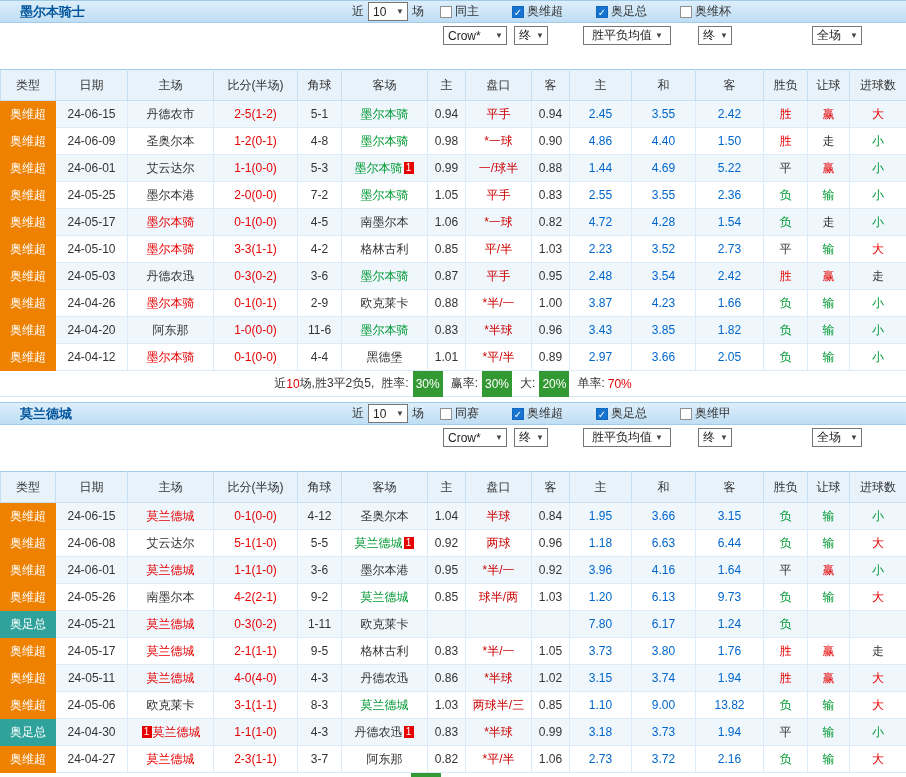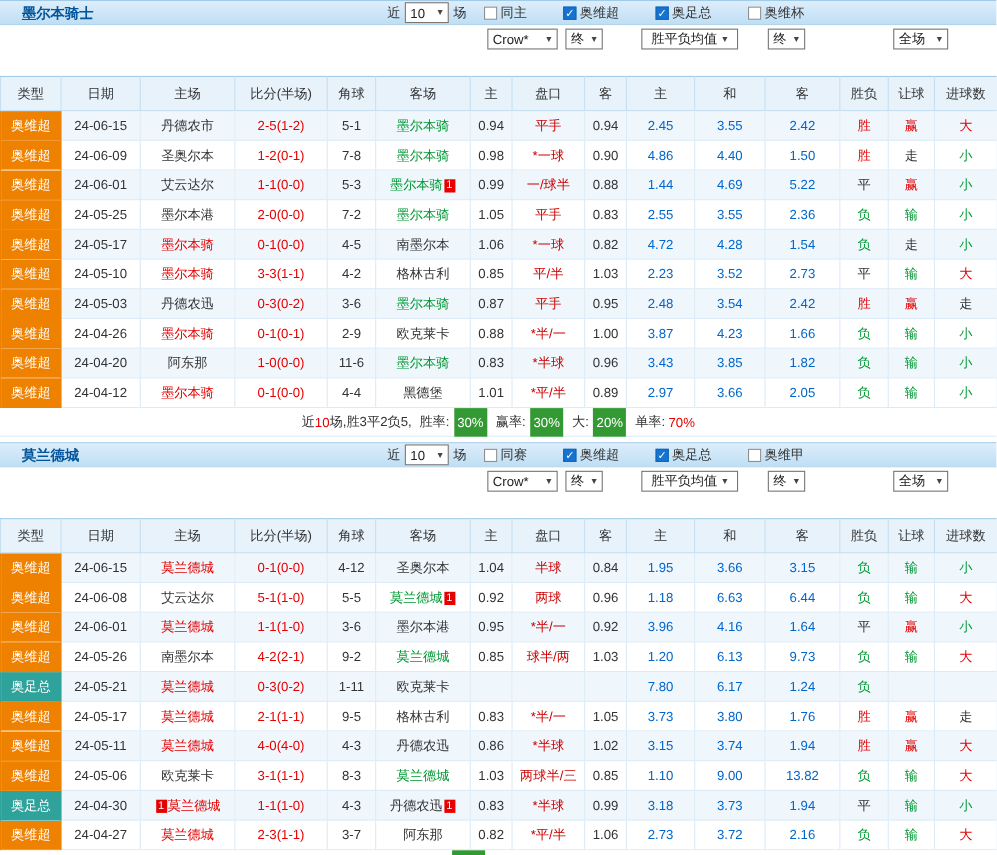--- a/index.html
+++ b/index.html
@@ -216,21 +216,21 @@
             <td class="eu">2.42</td>
             <td class="c-red">胜</td>
             <td class="c-red">赢</td>
             <td class="c-red">大</td>
           </tr>
           <tr class="row">
             <td class="lg t-super">奥维超</td>
             <td class="c-dark">24-06-09</td>
             <td class="team"><span>圣奥尔本</span></td>
             <td class="score">1-2(0-1)</td>
-            <td class="c-dark">7-8</td>
+            <td class="c-dark">4-8</td>
             <td class="team focal-away"><span>墨尔本骑</span></td>
             <td class="c-dark">0.98</td>
             <td class="hc">*一球</td>
             <td class="c-dark">0.90</td>
             <td class="eu">4.86</td>
             <td class="eu">4.40</td>
             <td class="eu">1.50</td>
             <td class="c-red">胜</td>
             <td class="c-dark">走</td>
             <td class="c-green">小</td>

